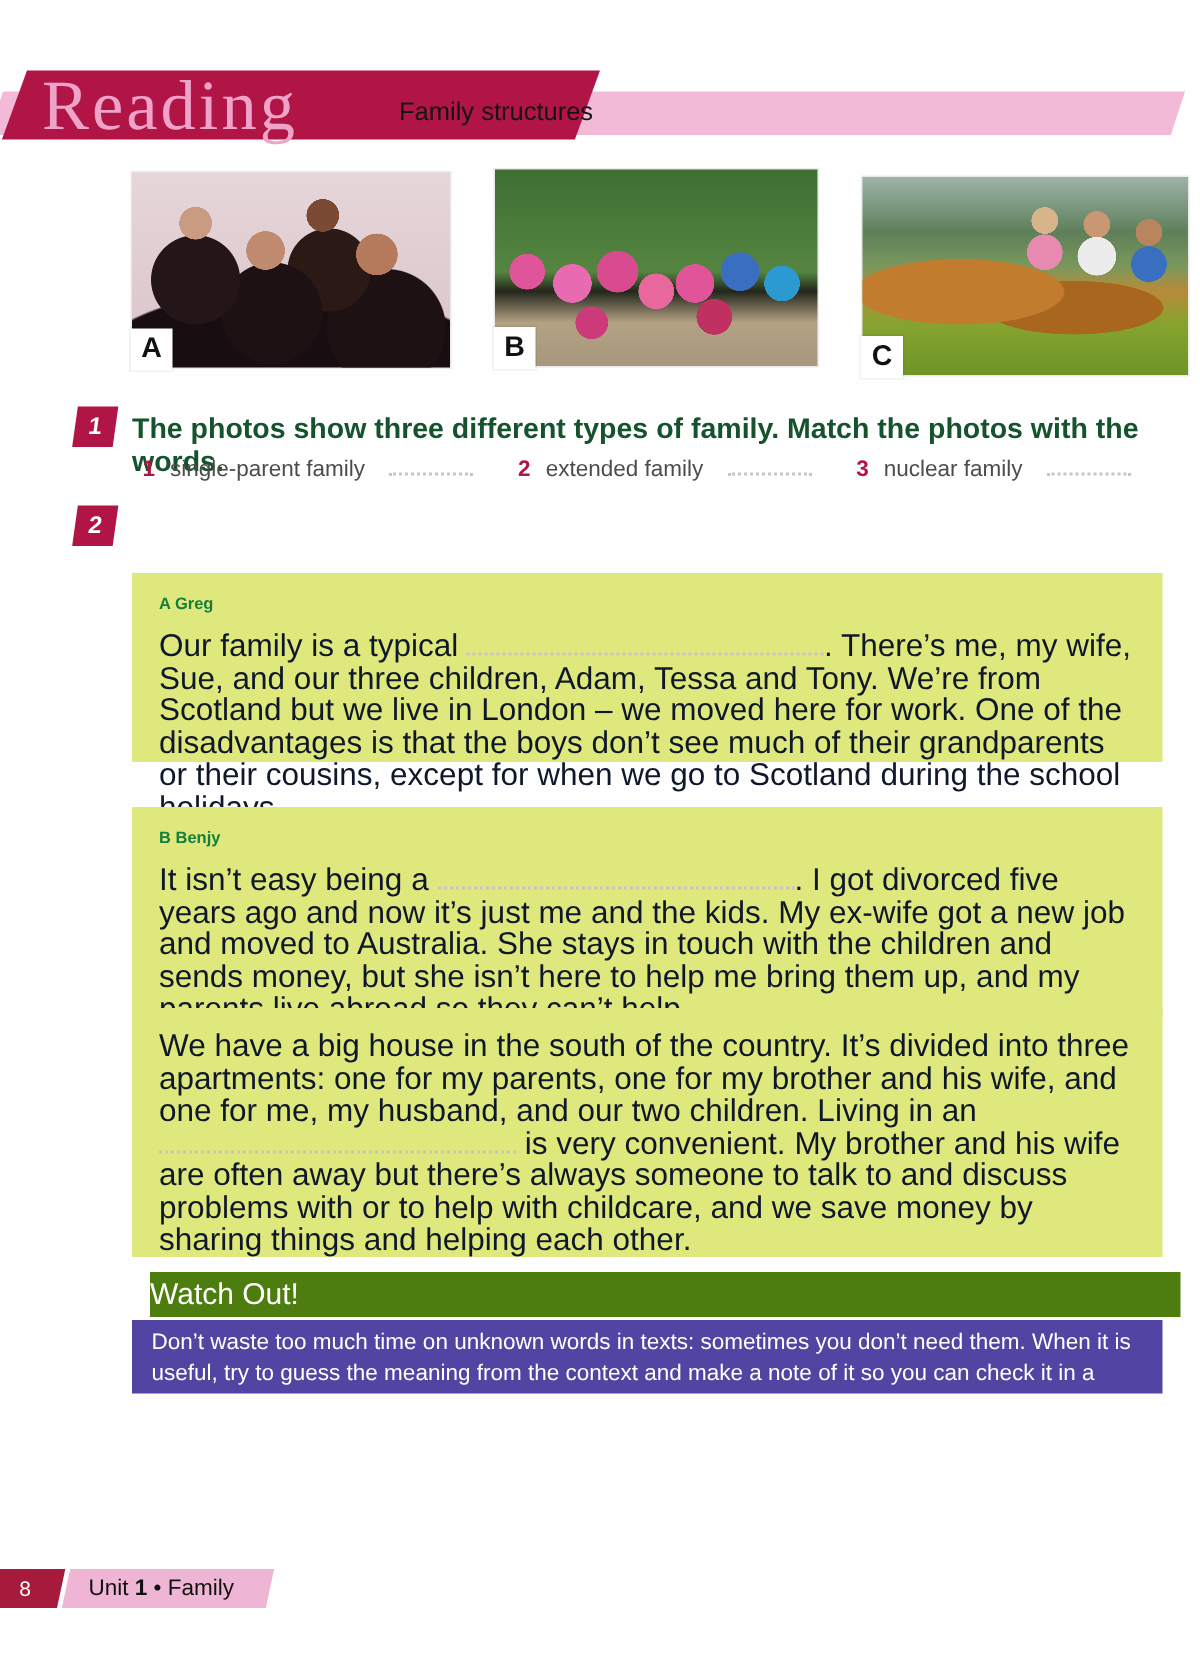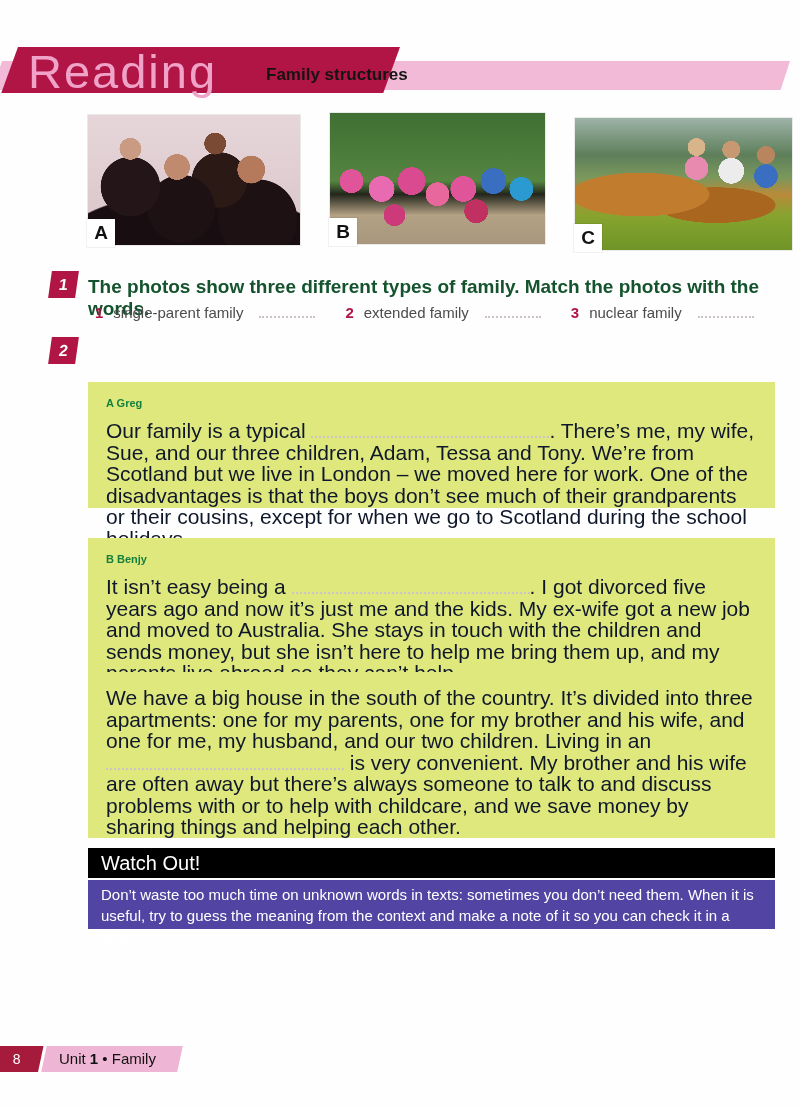--- a/index.html
+++ b/index.html
@@ -27,24 +27,25 @@
     background: #b11545;
     transform: skewX(-20deg);
     transform-origin: top left;
   }
   .section-title {
     position: absolute; left: 28px; top: 44px;
     font-size: 47px; font-weight: normal;
     letter-spacing: 2px;
     color: #f0a3c8;
     z-index: 3;
+    font-family: Liberation Serif, serif;
   }
   .section-topic {
     position: absolute; left: 266px; top: 65px;
-    font-size: 17px; font-weight: bold; color: #141414;
+    font-size: 17px; font-weight: normal; color: #141414;
     z-index: 3;
     text-align: center;
   }
 
   
   .photo {
     position: absolute;
     box-shadow: 0 0 0 1px rgba(0,0,0,0.08);
   }
   .photo-a {
@@ -146,25 +147,25 @@
     margin-bottom: 11px;
   }
   .green-box p {
     font-size: 21px; color: #0f172a;
     line-height: 21.5px;
   }
   .blank-long { width: 238px; }
 
   
   .watch-title-bar {
-    position: absolute; left: 88px; top: 848px;
+    position: absolute; left: 100px; top: 848px;
     width: 687px; height: 30px;
-    background: #000000;
+    background: #4d7c0f;
     color: #fff; font-size: 20px;
-    line-height: 30px; padding-left: 13px;
+    line-height: 30px; padding-left: 0;
   }
   .watch-body {
     position: absolute; left: 88px; top: 880px;
     width: 687px; height: 49px;
     background: #5144a2;
     color: #fff; font-size: 15px; line-height: 21px;
     padding: 4px 13px;
   }
 
   

